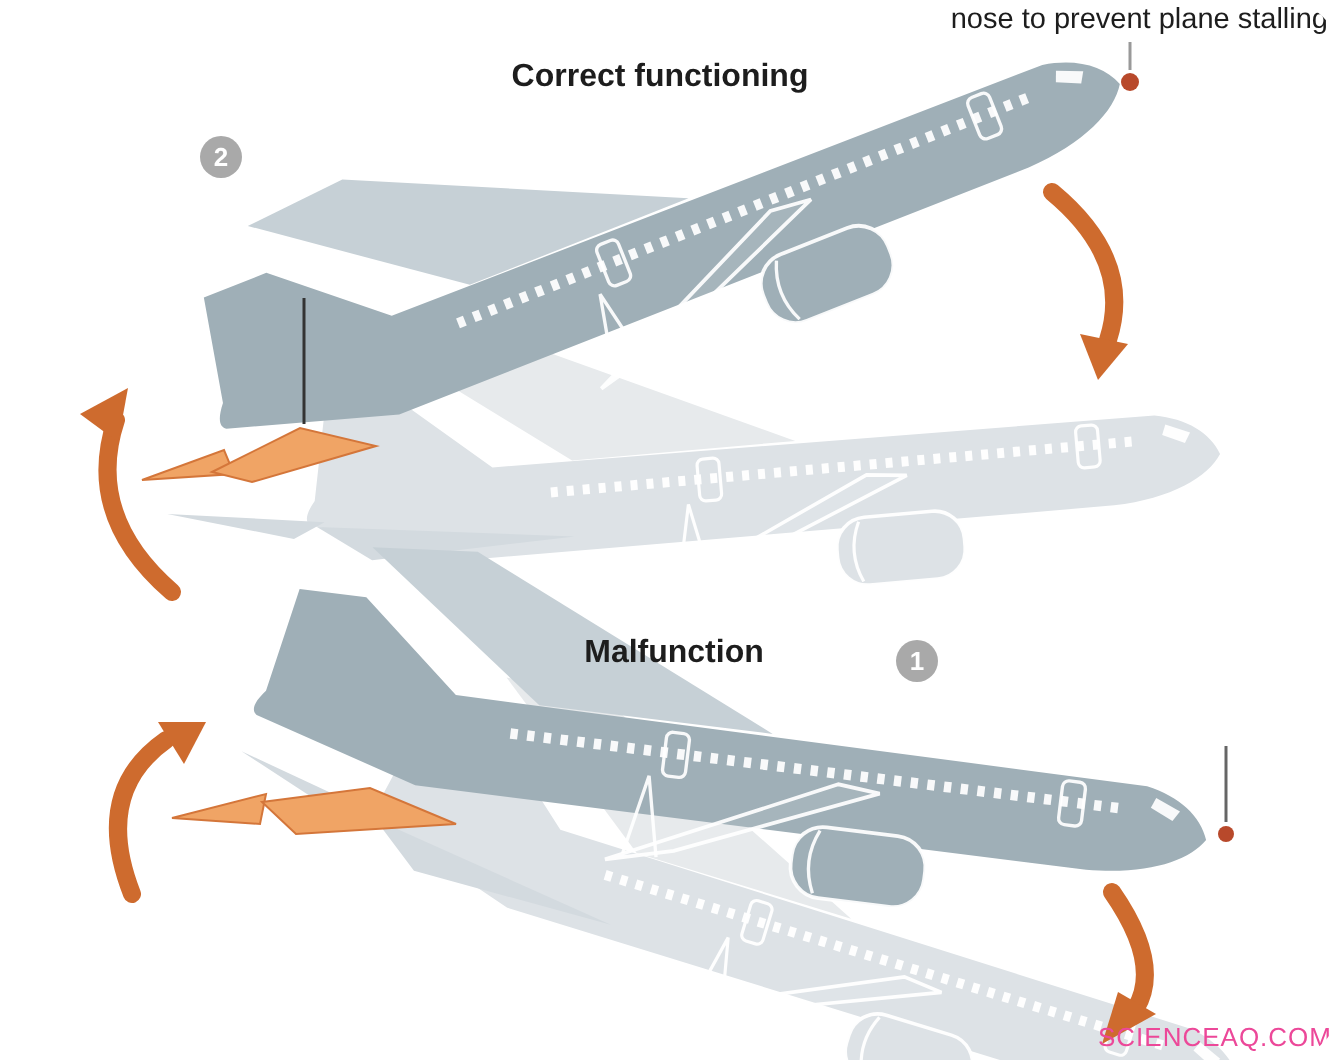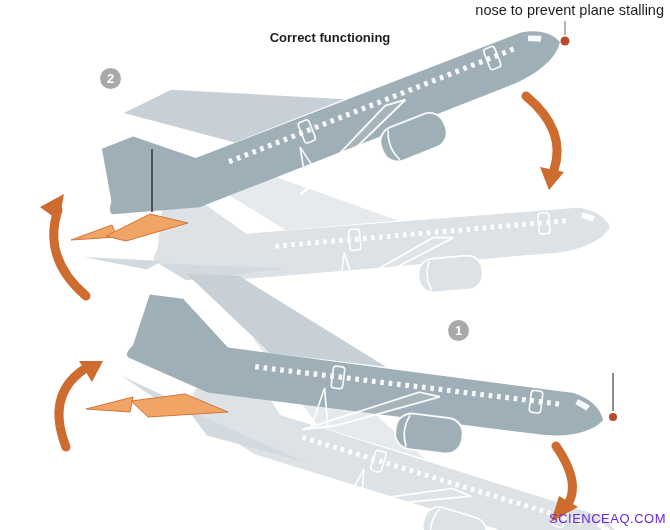--- a/index.html
+++ b/index.html
@@ -1,40 +1,40 @@
 <!DOCTYPE html>
 <html><head>
 <meta charset="utf-8">
 <style>
   html,body{margin:0;padding:0;background:#fff;}
   .canvas{
     position:relative;width:670px;height:530px;background:#ffffff;
-    overflow:hidden;font-family:"Liberation Sans",sans-serif;color:#1d1d1d;
+    overflow:hidden;font-family:"Liberation Sans",sans-serif;color:#1d1d1d;border-radius:29px;
   }
   svg.scene{position:absolute;left:0;top:0;}
   
   .solid-plane{--body:#9fafb7;--farwing:#c6d0d6;--detail:rgba(255,255,255,.92);}
   .ghost-plane{--body:#dde2e6;--farwing:#e7eaec;--detail:rgba(255,255,255,.95);--stab:#d3dadf;}
-  .heading{position:absolute;font-size:13px;font-weight:700;text-align:center;width:360px;}
+  .heading{position:absolute;font-size:16px;font-weight:700;text-align:center;width:360px;}
   .heading.correct{left:150px;top:30px;}
   .heading.malfunction{left:157px;top:318px;}
   .note{position:absolute;font-size:14.5px;line-height:19px;white-space:pre-line;}
   .note.nose-note{top:1px;right:6px;text-align:right;}
   .note.step2-text{left:133px;top:68px;}
   .note.step1-text{left:480px;top:319px;}
   .badge{
     position:absolute;width:21px;height:21px;border-radius:50%;
     background:#a9a9a9;color:#fff;font-size:13px;font-weight:700;
     text-align:center;line-height:21px;
   }
   .badge.b2{left:100px;top:68px;}
   .badge.b1{left:448px;top:320px;}
   .watermark{
     position:absolute;right:4px;bottom:4px;font-size:13px;letter-spacing:.5px;
-    color:#6d28d9;font-weight:400;
+    color:#ec4899;font-weight:400;
   }
   .stab-overlay{stroke:#d4763a;stroke-width:1;}
   .leader{stroke-width:1.5;fill:none;}
 </style>
 </head>
 <body>
 
 <div class="canvas">
 
   <svg class="scene" width="670" height="530" viewBox="0 0 670 530">
@@ -121,17 +121,18 @@
     <line class="leader" x1="613" y1="373" x2="613" y2="411" stroke="#666666"></line>
     <circle cx="613" cy="417" r="4" fill="#B8492B"></circle>
   </svg>
 
   <div class="note nose-note">nose to prevent plane stalling</div>
 
   <div class="heading correct">Correct functioning</div>
 
   <div class="badge b2">2</div>
 
+  <div class="heading malfunction">Malfunction</div>
 
   <div class="badge b1">1</div>
 
   <div class="watermark">SCIENCEAQ.COM</div>
 </div>
 
 </body></html>

